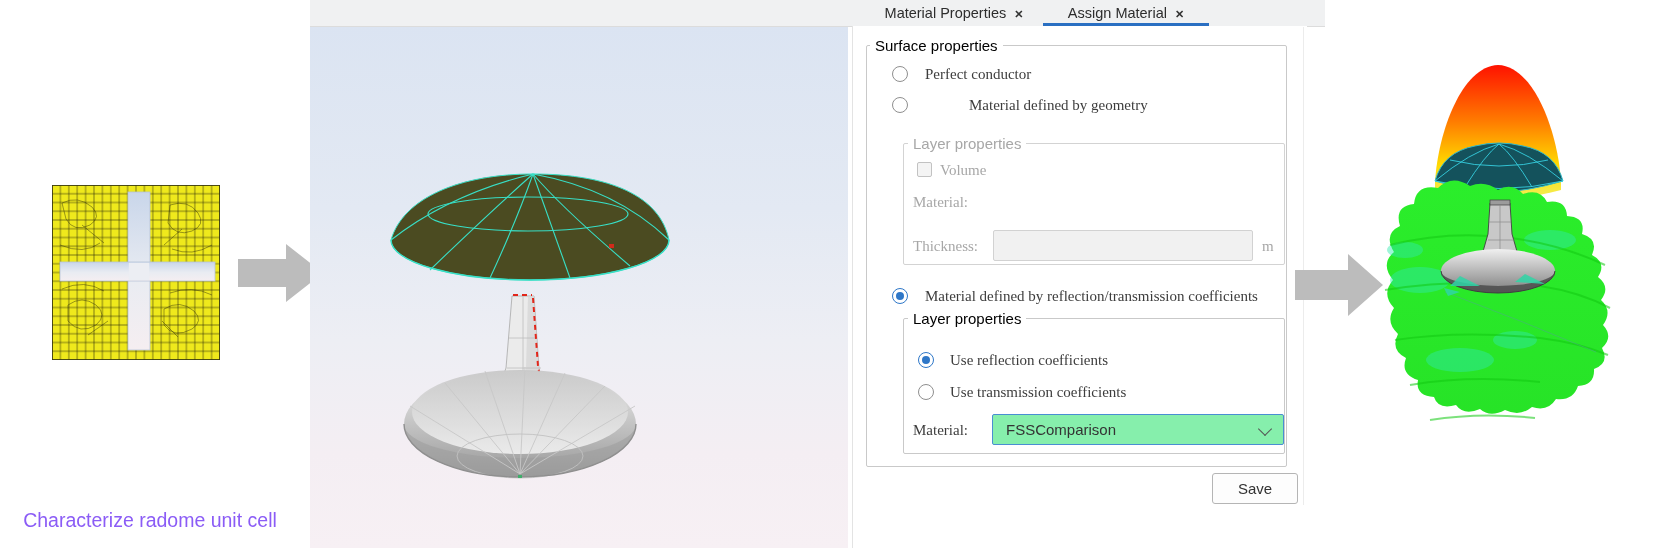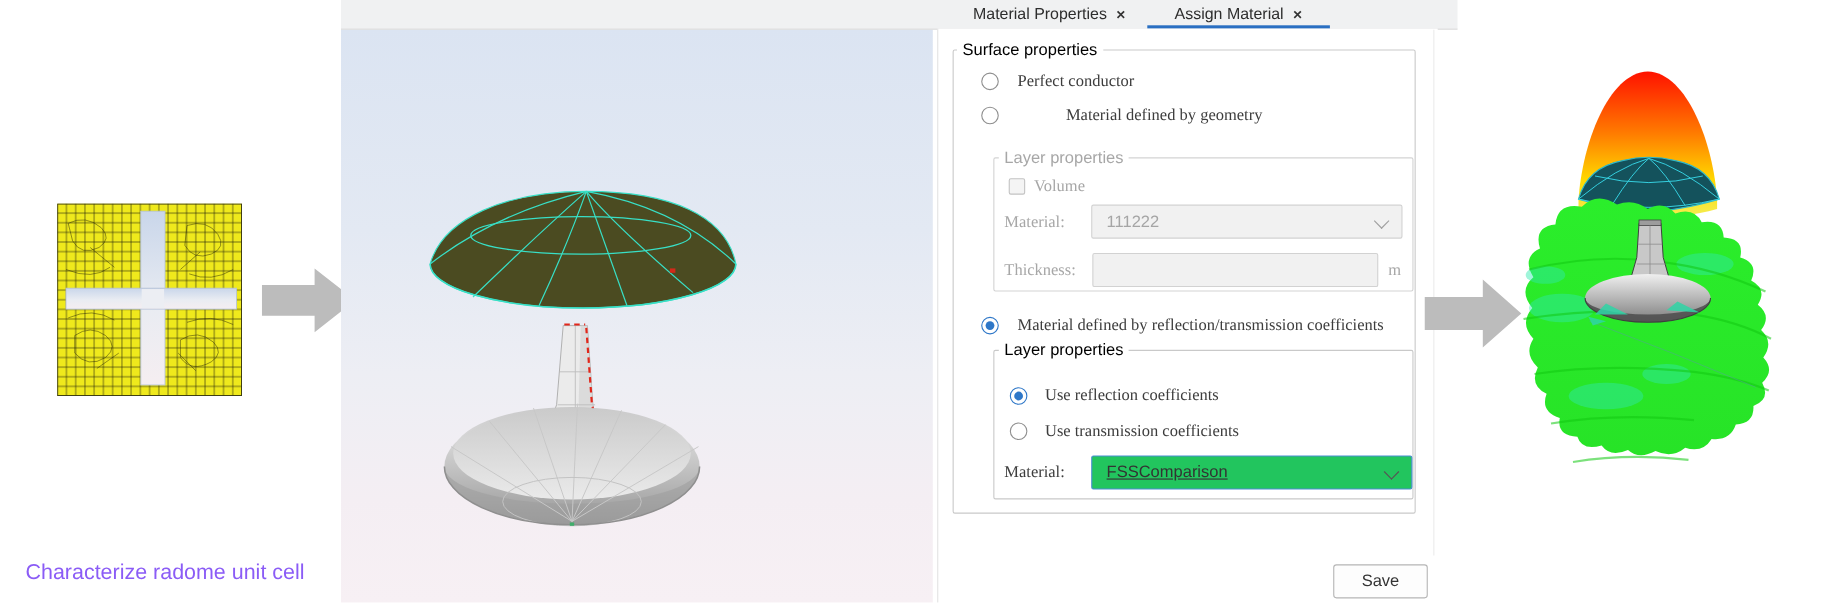--- a/index.html
+++ b/index.html
@@ -21,26 +21,26 @@
   .glabel{position:absolute;background:#fff;padding:0 5px;font-size:15px;color:#000000;white-space:nowrap;}
   .glabel.dis{color:#a7a7a7;}
   .lbl{position:absolute;font-size:15px;line-height:18px;color:#3d3d3d;white-space:nowrap;font-family:Liberation Serif, serif;}
   .lbl.dis{color:#a7a7a7;}
   .rad{position:absolute;width:16px;height:16px;border:1px solid #8f8f8f;border-radius:50%;background:#fff;box-sizing:border-box;}
   .rad.sel{border-color:#2e77c8;}
   .rad.sel::after{content:"";position:absolute;left:3px;top:3px;right:3px;bottom:3px;background:#2e77c8;border-radius:50%;}
   .cb{position:absolute;width:15px;height:15px;border:1px solid #c2c2c2;background:#f4f4f4;box-sizing:border-box;border-radius:2px;}
   .field{position:absolute;box-sizing:border-box;border-radius:2px;font-size:15px;line-height:29px;padding-left:13px;white-space:nowrap;overflow:hidden;}
   .field.dis{background:#f1f1f1;border:1px solid #d2d2d2;color:#a5a5a5;}
-  .field.dd-on{background:#22c55e;border:1.5px solid #4a8ed2;color:#333;text-decoration:underline;}
+  .field.dd-on{background:#86efac;border:1.5px solid #4a8ed2;color:#333;}
   .chev{position:absolute;right:13px;top:9px;width:9px;height:9px;border-right:1.7px solid #555;
         border-bottom:1.7px solid #555;transform:rotate(45deg);}
   .chev.dis{border-color:#9f9f9f;}
   .savebtn{position:absolute;left:1212px;top:473px;width:86px;height:31px;background:#fdfdfd;border:1px solid #b5b5b5;
-           border-radius:3px;font-size:15px;color:#333;text-align:center;line-height:29px;box-sizing:border-box;margin-top:40px;}
+           border-radius:3px;font-size:15px;color:#333;text-align:center;line-height:29px;box-sizing:border-box;}
   .edge{position:absolute;left:1303px;top:27px;width:1px;height:478px;background:#ececec;}
 
   
   .viewport{position:absolute;left:310px;top:26px;width:538px;height:522px;
             background:linear-gradient(180deg,#dbe4f2 0%,#e3e9f3 35%,#edeef4 60%,#f4eef3 82%,#f7f0f4 100%);}
 
   .caption{position:absolute;font-size:19.5px;color:#8b5cf6;text-align:center;white-space:nowrap;}
 </style>
 </head>
 <body>
@@ -161,24 +161,20 @@
   <span class="rad" style="left:892px;top:97px;"></span>
   <div class="lbl" style="left:925px;top:96px;margin-left:44px;">Material defined by geometry</div>
 
   <div class="group" style="left:903px;top:143px;width:380px;height:120px;border-color:#d3d3d3;"></div>
   <div class="glabel dis" style="left:908px;top:135px;">Layer properties</div>
 
   <span class="cb" style="left:917px;top:162px;"></span>
   <div class="lbl dis" style="left:940px;top:161px;">Volume</div>
 
   <div class="lbl dis" style="left:913px;top:193px;">Material:</div>
-  <div class="field dis" style="left:992px;top:186px;width:283px;height:31px;">
-    <span>111222</span>
-    <span class="chev dis"></span>
-  </div>
 
   <div class="lbl dis" style="left:913px;top:237px;">Thickness:</div>
   <div class="field dis" style="left:993px;top:230px;width:260px;height:31px;">
     <span></span>
   </div>
   <div class="lbl dis" style="left:1262px;top:237px;">m</div>
 
   <span class="rad sel" style="left:892px;top:288px;"></span>
   <div class="lbl" style="left:925px;top:287px;">Material defined by reflection/transmission coefficients</div>
 

